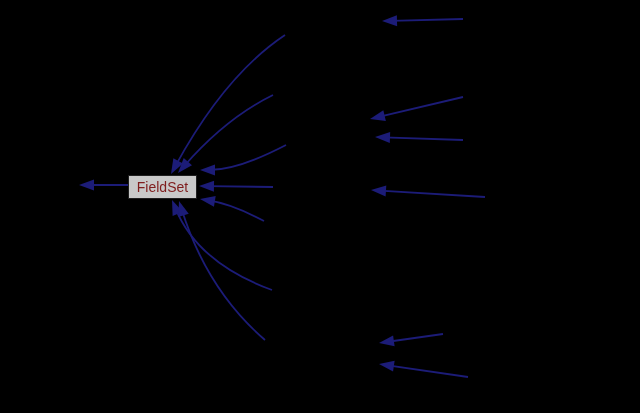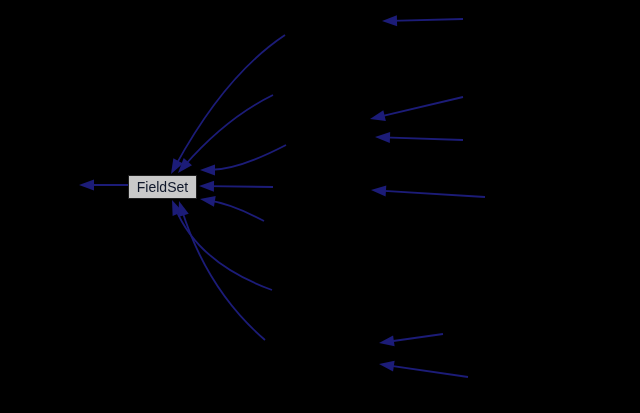--- a/index.html
+++ b/index.html
@@ -59,16 +59,16 @@
       <polygon points="370,119 383.33099910222023,110.19463442345501 385.86326109808937,120.89919649690187" fill="#1c1c78"></polygon>
       <path d="M 463 140 L 383.9947746987822 137.3066400465494" fill="none" stroke="#1c1c78" stroke-width="1.8"></path>
       <polygon points="375,137 390.178682304195,132.01425998388208 389.80390002507903,143.00787350461587" fill="#1c1c78"></polygon>
       <path d="M 485 197 L 379.98308106923 190.55159269723342" fill="none" stroke="#1c1c78" stroke-width="1.8"></path>
       <polygon points="371,190 386.3088862081371,185.42966050863734 385.63471735596295,196.40898181547405" fill="#1c1c78"></polygon>
       <path d="M 443 334 L 387.9123092095423 341.7467065174081" fill="none" stroke="#1c1c78" stroke-width="1.8"></path>
       <polygon points="379,343 393.0879471098755,335.4647663454043 394.61975025526556,346.3575887126227" fill="#1c1c78"></polygon>
       <path d="M 468 377 L 387.90549891927657 365.30080321292803" fill="none" stroke="#1c1c78" stroke-width="1.8"></path>
       <polygon points="379,364 394.6374334955836,360.72575601532213 393.0475629020049,371.61025469443797" fill="#1c1c78"></polygon>
     </svg>
-  <div class="node" style="left: 128px; top: 175px; width: 69px; height: 24px; background: rgb(201, 201, 201); border: 1px solid rgb(31, 31, 31); color: #0f172a;">
+  <div class="node" style="left: 128px; top: 175px; width: 69px; height: 24px; background: rgb(201, 201, 201); border: 1px solid rgb(31, 31, 31); color: #7f1d1d;">
     <span>FieldSet</span>
   </div>
 </div>
 
 </body></html>

